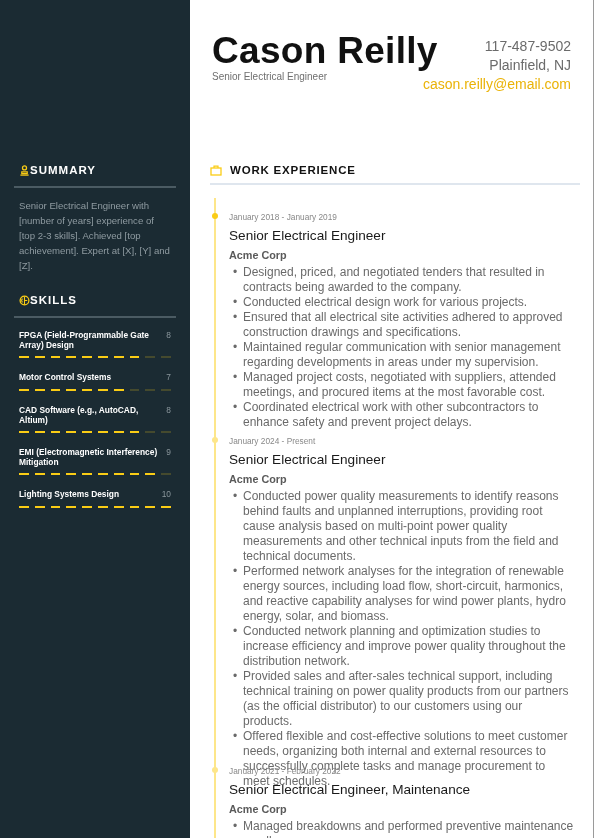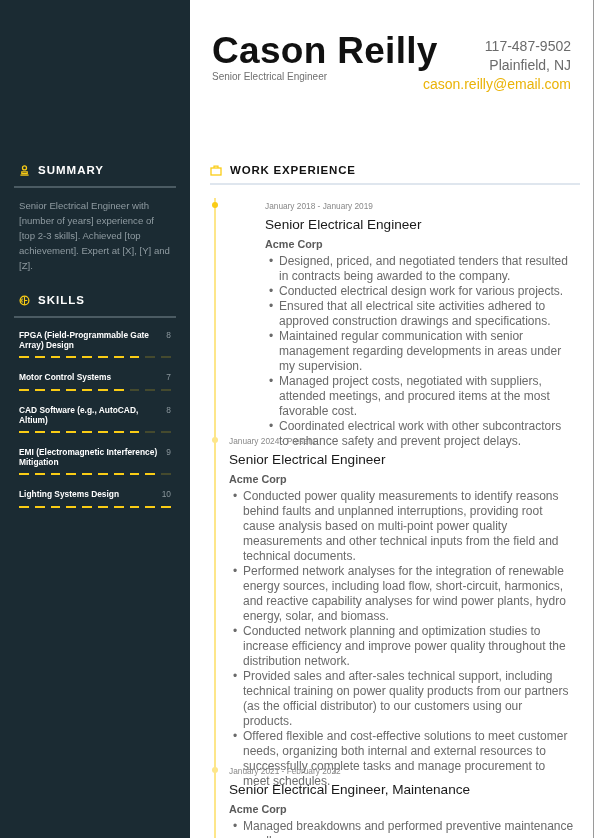--- a/index.html
+++ b/index.html
@@ -8,21 +8,21 @@
     .sidebar {
       position: absolute; left: 0; top: 0; width: 190px; height: 838px;
       background: #1b2b33; color: #fff;
     }
     .main {
       position: absolute; left: 190px; top: 0; width: 404px; height: 838px; background: #fff;
       border-right: 1px solid #9a9a9a;
     }
     .side-section { position: absolute; left: 14px; width: 162px; }
     .side-title {
-      display: flex; align-items: center; gap: 8px;
+      display: flex; align-items: center; 
       font-size: 11.5px; font-weight: bold; letter-spacing: 1px; color: #fff;
       padding-left: 5px; height: 20px;
     }
     .side-title .icon { width: 11px; height: 11px; display: inline-block; }
     .side-rule { height: 1.5px; background: #4b5b63; margin-top: 6px; }
     .summary-text {
       color: #8f9ba1; font-size: 9.6px; line-height: 15.2px; padding: 10px 5px 0 5px;
     }
     .skill { position: relative; padding: 0 5px; }
     .skill-row { display: flex; justify-content: space-between; align-items: flex-start; }
@@ -188,21 +188,21 @@
         <rect x="1" y="3" width="10" height="7" fill="none" stroke="#facc15" stroke-width="1.3"></rect>
         <path d="M4 3 V1.2 H8 V3" fill="none" stroke="#facc15" stroke-width="1.2"></path>
       </svg>
       <span>WORK EXPERIENCE</span>
     </div>
     <div class="sec-rule"></div>
   </div>
 
   <div class="timeline"></div>
 
-  <div class="job" style="top:201px;padding-left:36px;">
+  <div class="job" style="top:212px;">
     <div class="dot"></div>
     <div class="job-date">January 2018 - January 2019</div>
     <div class="job-title">Senior Electrical Engineer</div>
     <div class="job-company">Acme Corp</div>
     <ul class="bullets">
         <li>Designed, priced, and negotiated tenders that resulted in contracts being awarded to the company.</li>
         <li>Conducted electrical design work for various projects.</li>
         <li>Ensured that all electrical site activities adhered to approved construction drawings and specifications.</li>
         <li>Maintained regular communication with senior management regarding developments in areas under my supervision.</li>
         <li>Managed project costs, negotiated with suppliers, attended meetings, and procured items at the most favorable cost.</li>

